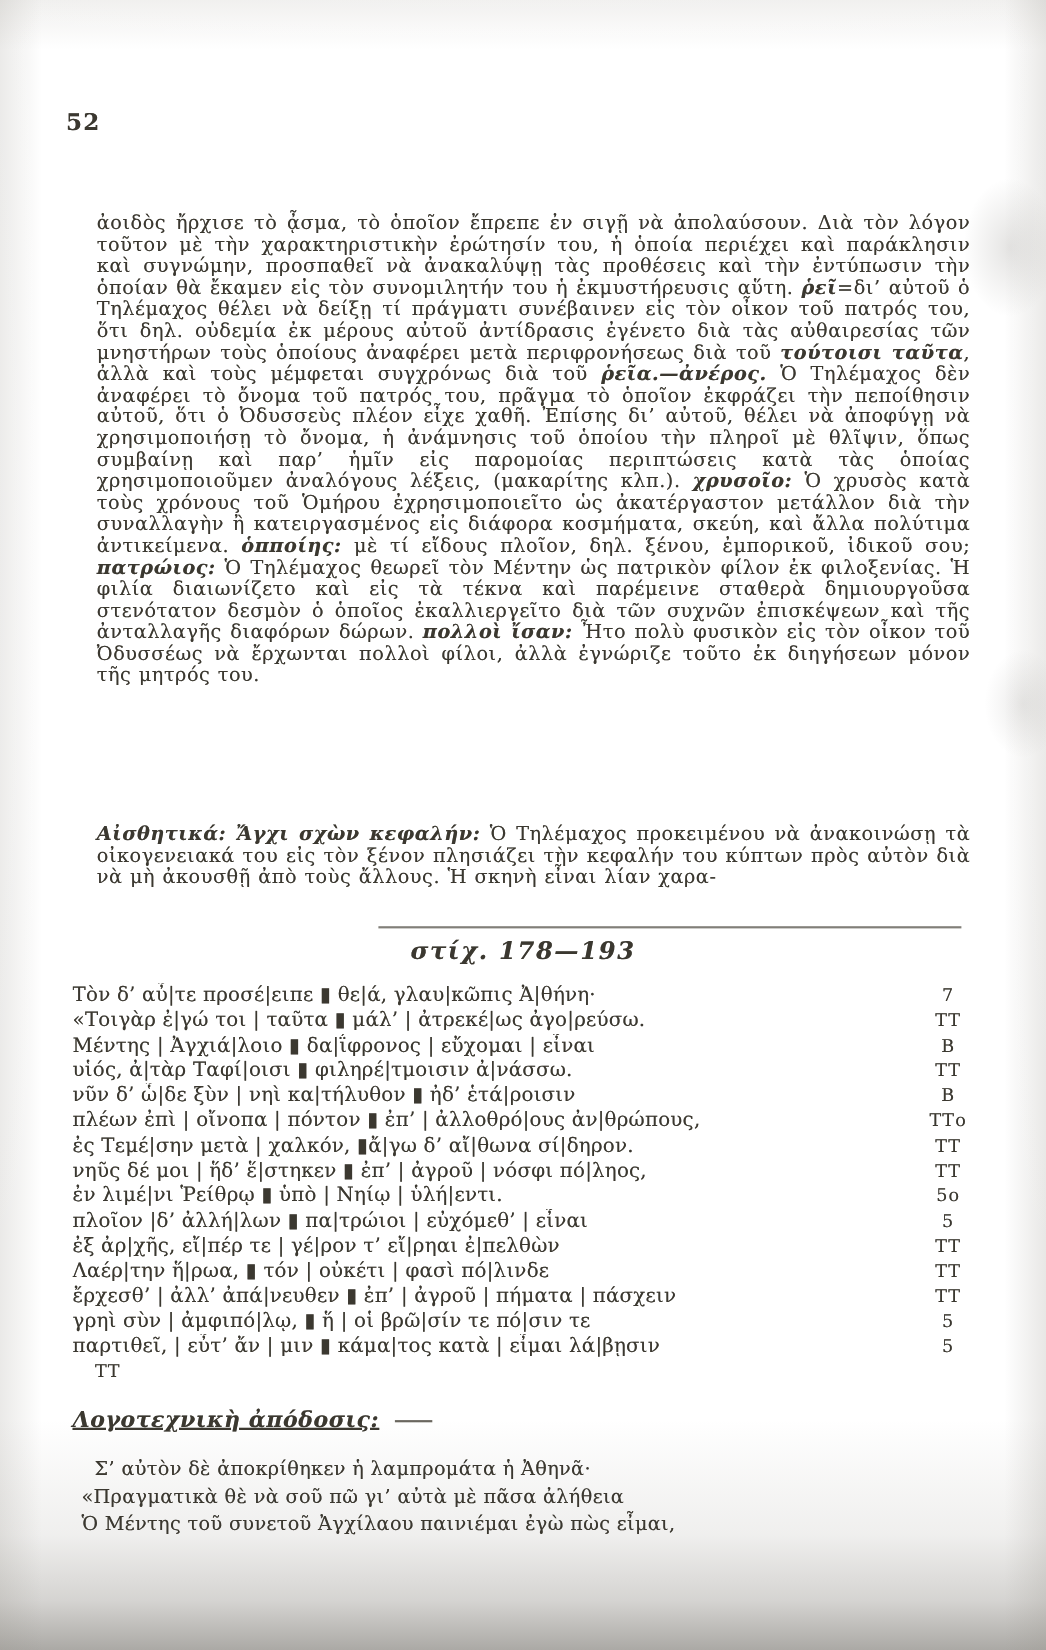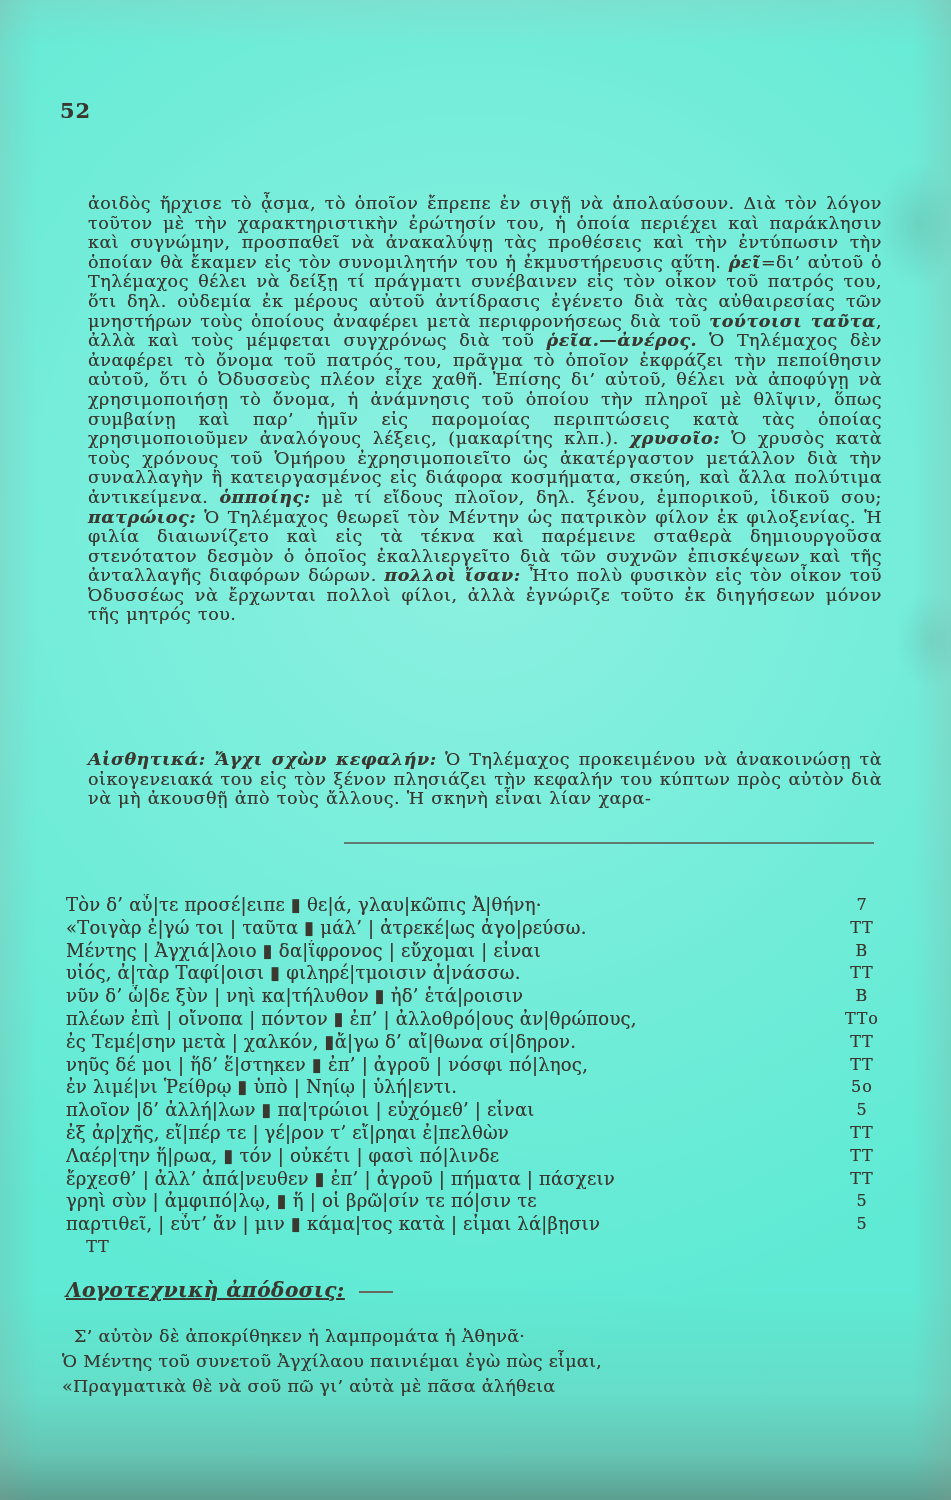--- a/index.html
+++ b/index.html
@@ -5,21 +5,21 @@
   html, body { margin: 0; padding: 0; }
   body {
     background: #7f7d79;
     font-family: "DejaVu Serif", "Liberation Serif", serif;
   }
   .page {
     position: relative;
     width: 951px;
     height: 1500px;
     margin: 0 auto;
-    background: #5eead4;
+    background: #ffffff;
     color: #3b3830;
     overflow: hidden;
     text-shadow: 0 0 0.6px rgba(59, 56, 48, 0.55);
   }
   
   .page::before {
     content: "";
     position: absolute;
     inset: 0;
     pointer-events: none;
@@ -115,21 +115,21 @@
     content: "";
     display: inline-block;
     width: 34px;
     height: 2px;
     background: #6a675f;
     margin-left: 14px;
     vertical-align: middle;
   }
   .apodosis {
     position: absolute;
-    left: 62px;
+    left: 74px;
     top: 1324px;
     width: 810px;
     font-size: 17.5px;
     line-height: 25px;
     letter-spacing: 0.3px;
   }
   .apodosis-line:first-child { padding-left: 12px; }
 </style>
 </head>
 <body>
@@ -137,20 +137,21 @@
 <div class="page">
 
   <div class="page-number">52</div>
 
   <p class="para" id="para1"><span>ἀοιδὸς ἤρχισε τὸ ᾆσμα, τὸ ὁποῖον ἔπρεπε ἐν σιγῇ νὰ ἀπολαύσουν. Διὰ τὸν λόγον τοῦτον μὲ τὴν χαρακτηριστικὴν ἐρώτησίν του, ἡ ὁποία περιέχει καὶ παράκλησιν καὶ συγνώμην, προσπαθεῖ νὰ ἀνακαλύψῃ τὰς προθέσεις καὶ τὴν ἐντύπωσιν τὴν ὁποίαν θὰ ἔκαμεν εἰς τὸν συνομιλητήν του ἡ ἐκμυστήρευσις αὕτη. </span><b>ῥεῖ</b><span>=δι’ αὐτοῦ ὁ Τηλέμαχος θέλει νὰ δείξῃ τί πράγματι συνέβαινεν εἰς τὸν οἶκον τοῦ πατρός του, ὅτι δηλ. οὐδεμία ἐκ μέρους αὐτοῦ ἀντίδρασις ἐγένετο διὰ τὰς αὐθαιρεσίας τῶν μνηστήρων τοὺς ὁποίους ἀναφέρει μετὰ περιφρονήσεως διὰ τοῦ </span><b>τούτοισι ταῦτα</b><span>, ἀλλὰ καὶ τοὺς μέμφεται συγχρόνως διὰ τοῦ </span><b>ῥεῖα.—ἀνέρος.</b><span> Ὁ Τηλέμαχος δὲν ἀναφέρει τὸ ὄνομα τοῦ πατρός του, πρᾶγμα τὸ ὁποῖον ἐκφράζει τὴν πεποίθησιν αὐτοῦ, ὅτι ὁ Ὀδυσσεὺς πλέον εἶχε χαθῆ. Ἐπίσης δι’ αὐτοῦ, θέλει νὰ ἀποφύγῃ νὰ χρησιμοποιήσῃ τὸ ὄνομα, ἡ ἀνάμνησις τοῦ ὁποίου τὴν πληροῖ μὲ θλῖψιν, ὅπως συμβαίνῃ καὶ παρ’ ἡμῖν εἰς παρομοίας περιπτώσεις κατὰ τὰς ὁποίας χρησιμοποιοῦμεν ἀναλόγους λέξεις, (μακαρίτης κλπ.). </span><b>χρυσοῖο:</b><span> Ὁ χρυσὸς κατὰ τοὺς χρόνους τοῦ Ὁμήρου ἐχρησιμοποιεῖτο ὡς ἀκατέργαστον μετάλλον διὰ τὴν συναλλαγὴν ἢ κατειργασμένος εἰς διάφορα κοσμήματα, σκεύη, καὶ ἄλλα πολύτιμα ἀντικείμενα. </span><b>ὁπποίης:</b><span> μὲ τί εἴδους πλοῖον, δηλ. ξένου, ἐμπορικοῦ, ἰδικοῦ σου; </span><b>πατρώιος:</b><span> Ὁ Τηλέμαχος θεωρεῖ τὸν Μέντην ὡς πατρικὸν φίλον ἐκ φιλοξενίας. Ἡ φιλία διαιωνίζετο καὶ εἰς τὰ τέκνα καὶ παρέμεινε σταθερὰ δημιουργοῦσα στενότατον δεσμὸν ὁ ὁποῖος ἐκαλλιεργεῖτο διὰ τῶν συχνῶν ἐπισκέψεων καὶ τῆς ἀνταλλαγῆς διαφόρων δώρων. </span><b>πολλοὶ ἴσαν:</b><span> Ἦτο πολὺ φυσικὸν εἰς τὸν οἶκον τοῦ Ὀδυσσέως νὰ ἔρχωνται πολλοὶ φίλοι, ἀλλὰ ἐγνώριζε τοῦτο ἐκ διηγήσεων μόνον τῆς μητρός του.</span></p>
 
   <p class="para" id="para2"><b>Αἰσθητικά: </b><b>Ἄγχι σχὼν κεφαλήν:</b><span> Ὁ Τηλέμαχος προκειμένου νὰ ἀνακοινώσῃ τὰ οἰκογενειακά του εἰς τὸν ξένον πλησιάζει τὴν κεφαλήν του κύπτων πρὸς αὐτὸν διὰ νὰ μὴ ἀκουσθῇ ἀπὸ τοὺς ἄλλους. Ἡ σκηνὴ εἶναι λίαν χαρα-</span></p>
 
   <div class="rule"></div>
 
+  <h3 class="verse-heading">στίχ. 178—193</h3>
 
   <div class="verses">
 
       <div class="verse-line">
         <span class="verse-text">Τὸν δ’ αὖ|τε προσέ|ειπε ▮ θε|ά, γλαυ|κῶπις Ἀ|θήνη·</span>
         <span class="verse-mark">7</span>
       </div>
 
       <div class="verse-line">
         <span class="verse-text">«Τοιγὰρ ἐ|γώ τοι | ταῦτα ▮ μάλ’ | ἀτρεκέ|ως ἀγο|ρεύσω.</span>
@@ -227,19 +228,19 @@
       </div>
 
   </div>
 
   <h3 class="apodosis-heading">Λογοτεχνικὴ ἀπόδοσις:</h3>
 
   <div class="apodosis">
 
       <div class="apodosis-line">Σ’ αὐτὸν δὲ ἀποκρίθηκεν ἡ λαμπρομάτα ἡ Ἀθηνᾶ·</div>
 
+      <div class="apodosis-line">«Πραγματικὰ θὲ νὰ σοῦ πῶ γι’ αὐτὰ μὲ πᾶσα ἀλήθεια</div>
+
       <div class="apodosis-line">Ὁ Μέντης τοῦ συνετοῦ Ἀγχίλαου παινιέμαι ἐγὼ πὼς εἶμαι,</div>
 
-      <div class="apodosis-line">«Πραγματικὰ θὲ νὰ σοῦ πῶ γι’ αὐτὰ μὲ πᾶσα ἀλήθεια</div>
-
   </div>
 
 </div>
 
 </body></html>

